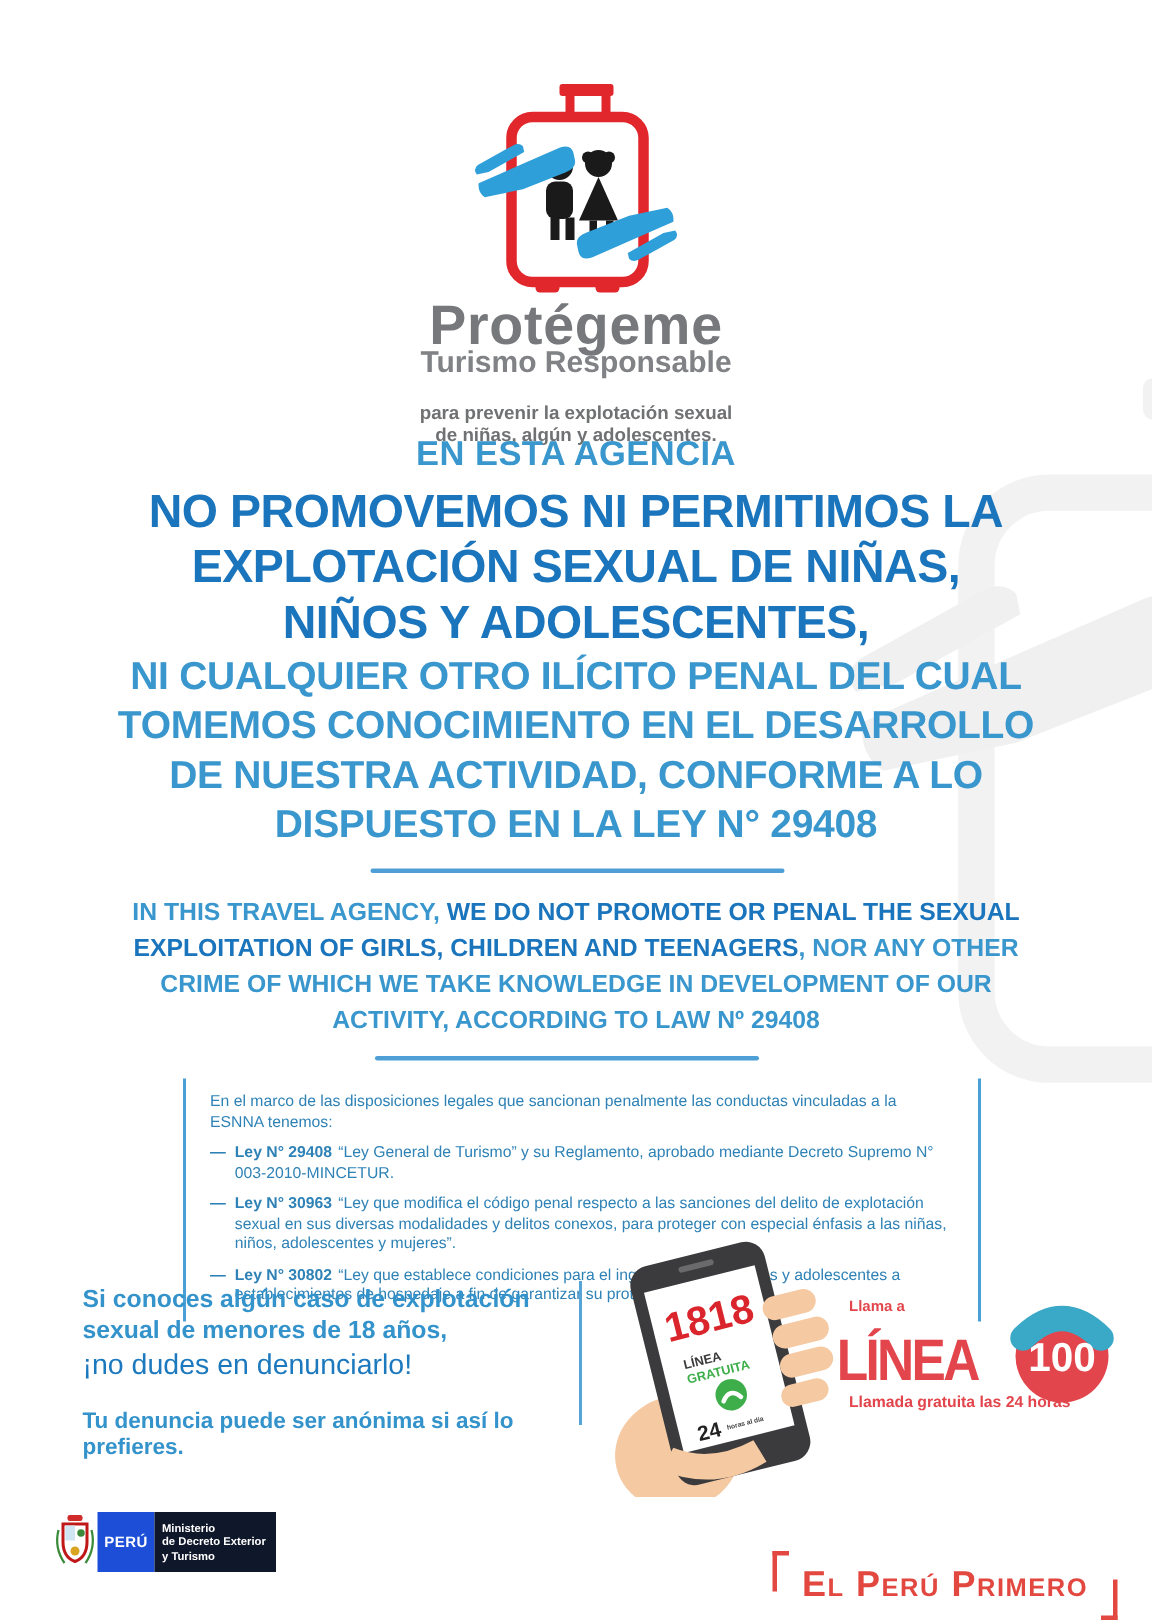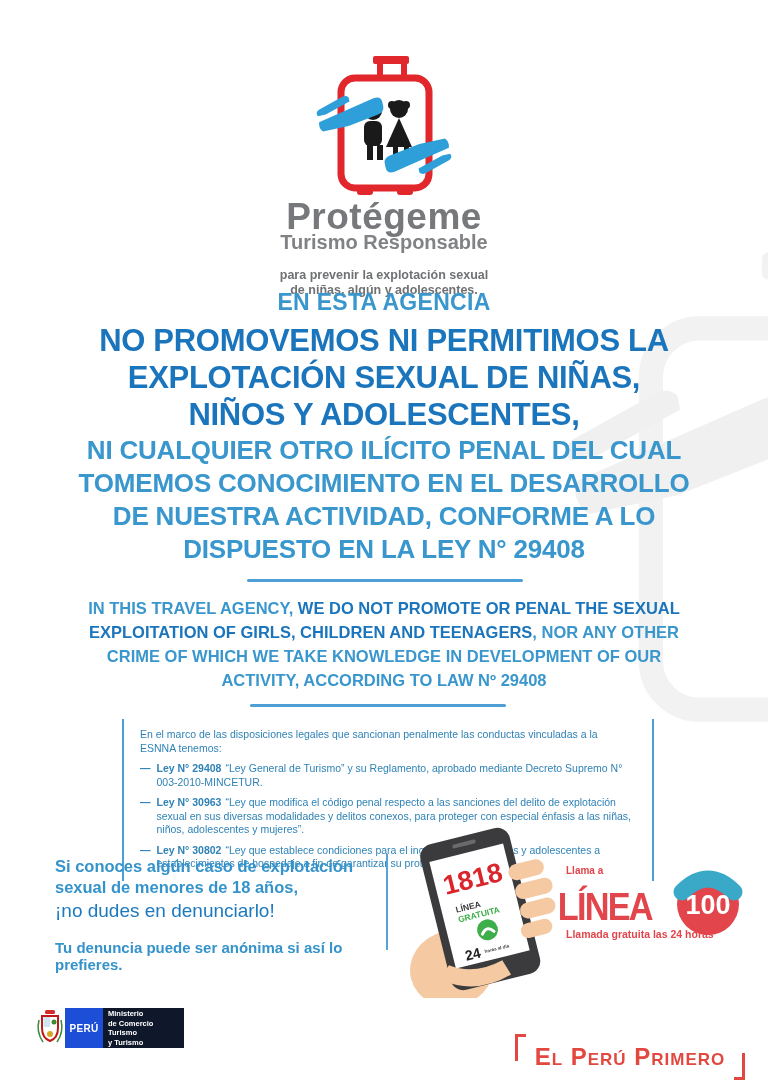--- a/index.html
+++ b/index.html
@@ -225,21 +225,21 @@
         <rect x="8.5" y="9" width="6.5" height="10" fill="#cfe6f2"></rect>
         <circle cx="19" cy="14" r="2.5" fill="#3a8a3a"></circle>
         <circle cx="15" cy="26" r="3" fill="#d9a520"></circle>
         <path d="M4 12 Q1 24 8 34" stroke="#3a8a3a" stroke-width="1.5" fill="none"></path>
         <path d="M26 12 Q29 24 22 34" stroke="#3a8a3a" stroke-width="1.5" fill="none"></path>
       </svg>
     </div>
     <div class="redbox">PERÚ</div>
     <div class="graybox">
       <div>Ministerio</div>
-      <div>de Comercio Turismo</div>
+      <div>de Decreto Exterior</div>
       <div>y Turismo</div>
     </div>
   </div>
 
   <div class="abs slogan">
     <div class="br-tl"></div>
     <div class="txt">El Perú Primero</div>
     <div class="br-br"></div>
   </div>
 

